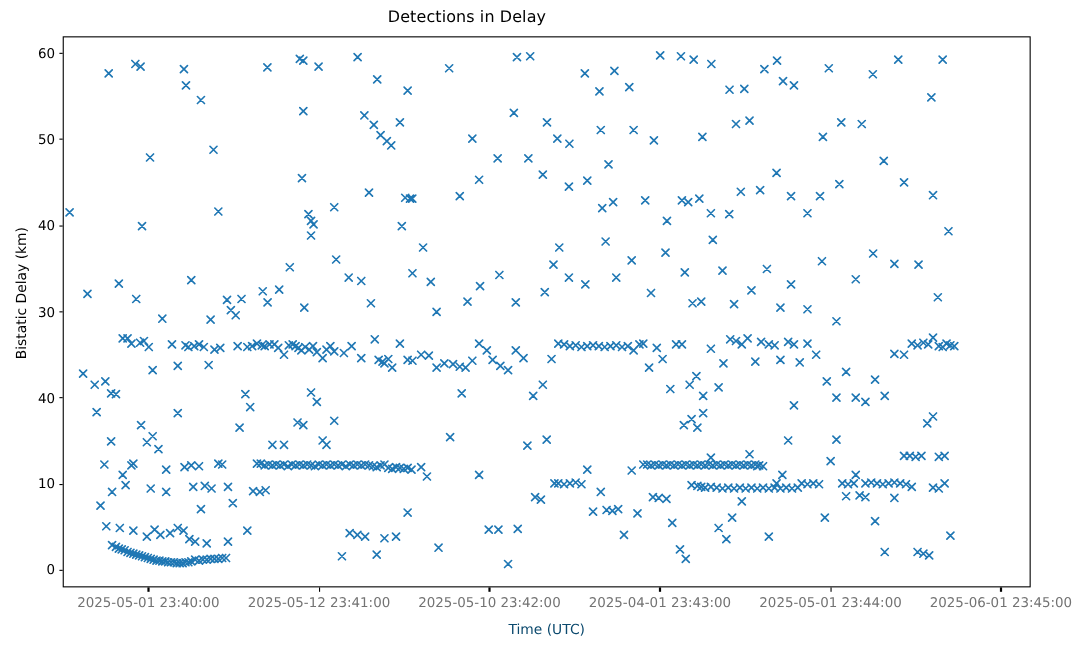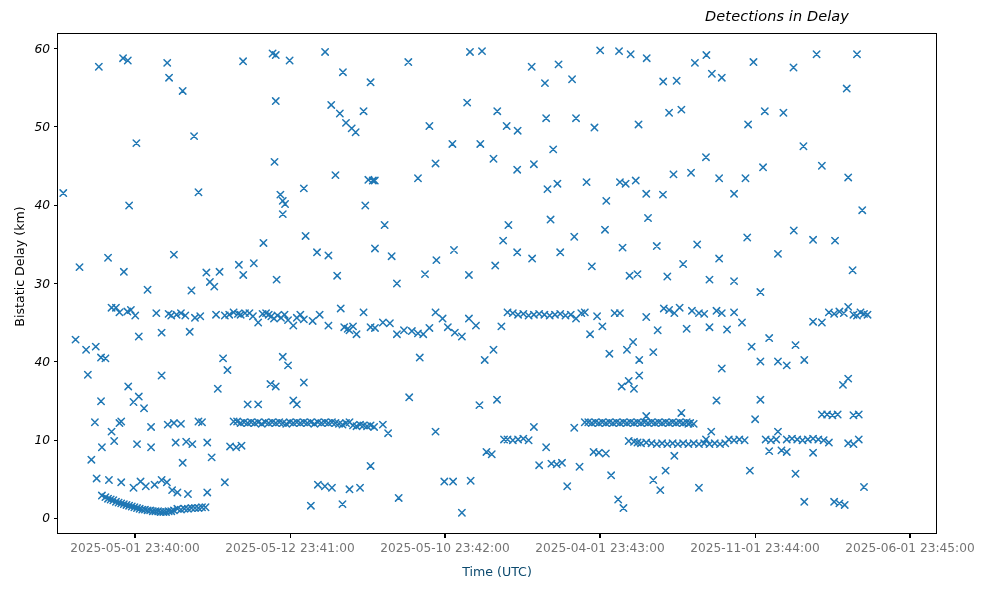--- a/index.html
+++ b/index.html
@@ -1,40 +1,40 @@
 <!DOCTYPE html>
 <html><head>
 <meta charset="utf-8">
 <style>
   html,body{margin:0;padding:0;background:#ffffff;}
   body{width:986px;height:590px;overflow:hidden;
        font-family:"DejaVu Sans",sans-serif;color:#000;}
   #figure{position:relative;width:986px;height:590px;background:#ffffff;}
 
   #chart-title{
-    position:absolute;left:0;top:8px;width:849px;text-align:right;
-    font-size:14.5px;color:#000;letter-spacing:0.1px;font-style:italic;
+    position:absolute;left:0;top:8px;width:849px;text-align:center;
+    font-size:14.5px;color:#000;letter-spacing:0.1px;
   }
 
   
   #plot-area{
     position:absolute;left:57px;top:33px;width:880px;height:501px;
     border:1.05px solid #000;box-sizing:border-box;background:#ffffff;
     overflow:hidden;
   }
   #marker-layer{position:absolute;left:0;top:0;width:100%;height:100%;}
 
   
   .ytick{position:absolute;left:0;width:57px;height:0;}
   .ytick .tickline{
     position:absolute;right:0;top:-0.5px;width:3.5px;height:1.05px;background:#000;
   }
   .ytick .ticklabel{
     position:absolute;right:7px;top:-9px;font-size:12.2px;color:#000;
-    text-align:center;white-space:nowrap;line-height:18px;font-style:italic;
+    text-align:center;white-space:nowrap;line-height:18px;
   }
 
   
   .xtick{position:absolute;top:534px;height:0;}
   .xtick .tickline{
     position:absolute;left:-0.5px;top:0;width:1.05px;height:3.5px;background:#000;
   }
   .xtick .ticklabel{
     position:absolute;top:6px;left:0;transform:translateX(-50%);
     font-size:12.2px;color:#737373;white-space:nowrap;line-height:16px;
@@ -107,21 +107,21 @@
       <div class="xtick" style="left: 444.992px;">
         <span class="tickline"></span>
         <span class="ticklabel">2025-05-10 23:42:00</span>
       </div>
       <div class="xtick" style="left: 599.96px;">
         <span class="tickline"></span>
         <span class="ticklabel">2025-04-01 23:43:00</span>
       </div>
       <div class="xtick" style="left: 755.016px;">
         <span class="tickline"></span>
-        <span class="ticklabel">2025-11-01 23:44:00</span>
+        <span class="ticklabel">2025-05-01 23:44:00</span>
       </div>
       <div class="xtick" style="left: 909.984px;">
         <span class="tickline"></span>
         <span class="ticklabel">2025-06-01 23:45:00</span>
       </div>
     </div>
 
   <div id="xlabel">Time (UTC)</div>
   <div id="ylabel">Bistatic Delay (km)</div>
 </div>

